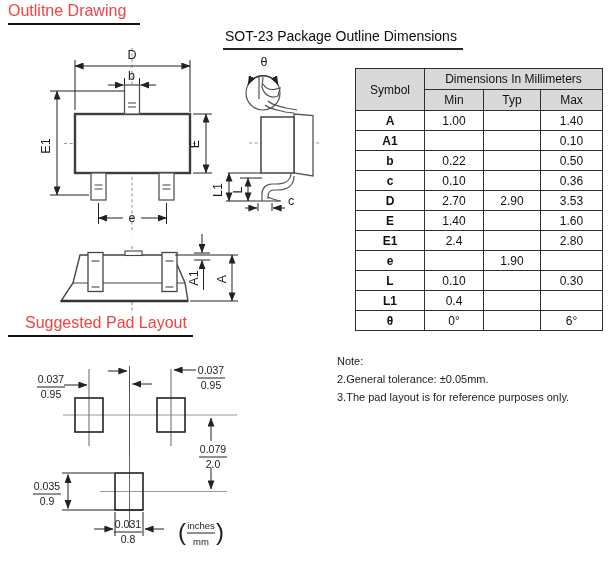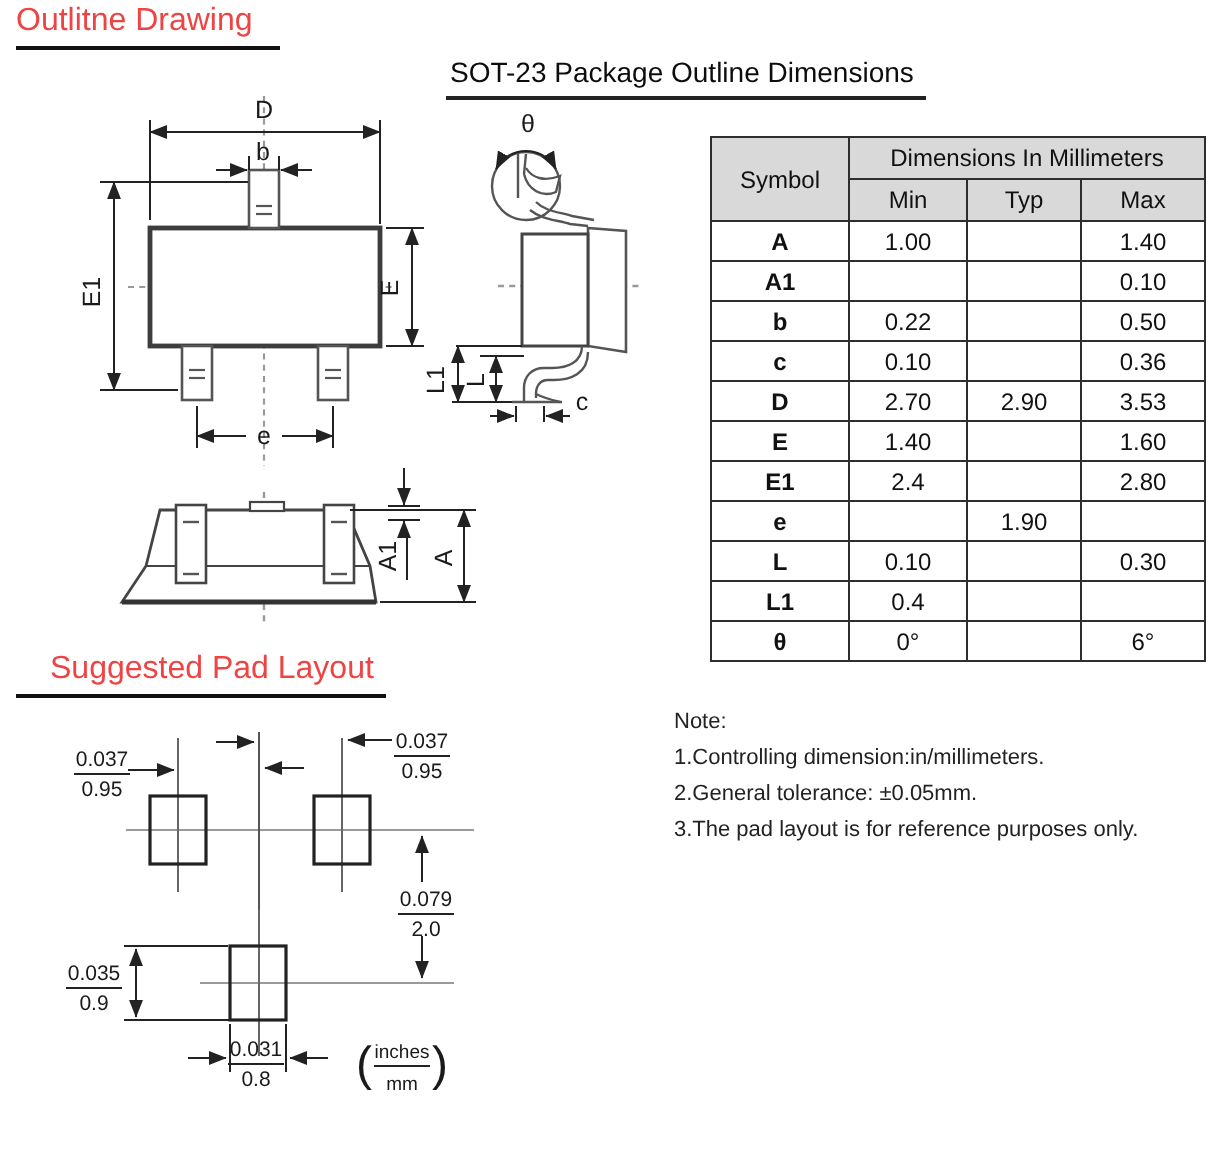--- a/index.html
+++ b/index.html
@@ -9,21 +9,21 @@
   }
   .h1{
     position:absolute;font-size:16px;font-weight:normal;color:#ef4444;
     border-bottom:2px solid #111;padding:0 10px 3px 0;white-space:nowrap;text-align:center;
   }
   #heading-outline{left:8px;top:2px;padding-right:14px;}
   #title-sot23{
     position:absolute;left:203px;top:28px;font-size:14px;color:#0d0d0d;
     border-bottom:2px solid #222;padding:0 6px 4px 2px;white-space:nowrap;font-weight:normal;margin-left:20px;
   }
-  #heading-pad{left:8px;top:314px;padding-left:17px;padding-right:6px;margin-top:12px;}
+  #heading-pad{left:8px;top:314px;padding-left:17px;padding-right:6px;}
   svg{position:absolute;left:0;top:0;}
   svg text{font-family:"Liberation Sans",sans-serif;fill:#1a1a1a;}
   .lbl{font-size:12.5px;}
   .dimtxt{font-size:10.5px;}
   .legtxt{font-size:9.5px;}
   .paren{font-size:24px;font-weight:lighter;}
   
   #dim-table{
     position:absolute;left:355px;top:68px;border-collapse:collapse;table-layout:fixed;
   }
@@ -306,18 +306,17 @@
         <td class="sym">θ</td>
         <td>0°</td>
         <td></td>
         <td>6°</td>
       </tr>
     </tbody>
   </table>
 
   <div id="notes">
     <div class="nt">Note:</div>
-    <div class="nt">1.Controlling dimension:in/millimeters.</div>
     <div class="nt">2.General tolerance: ±0.05mm.</div>
     <div class="nt">3.The pad layout is for reference purposes only.</div>
   </div>
 
 </div>
 
 </body></html>

